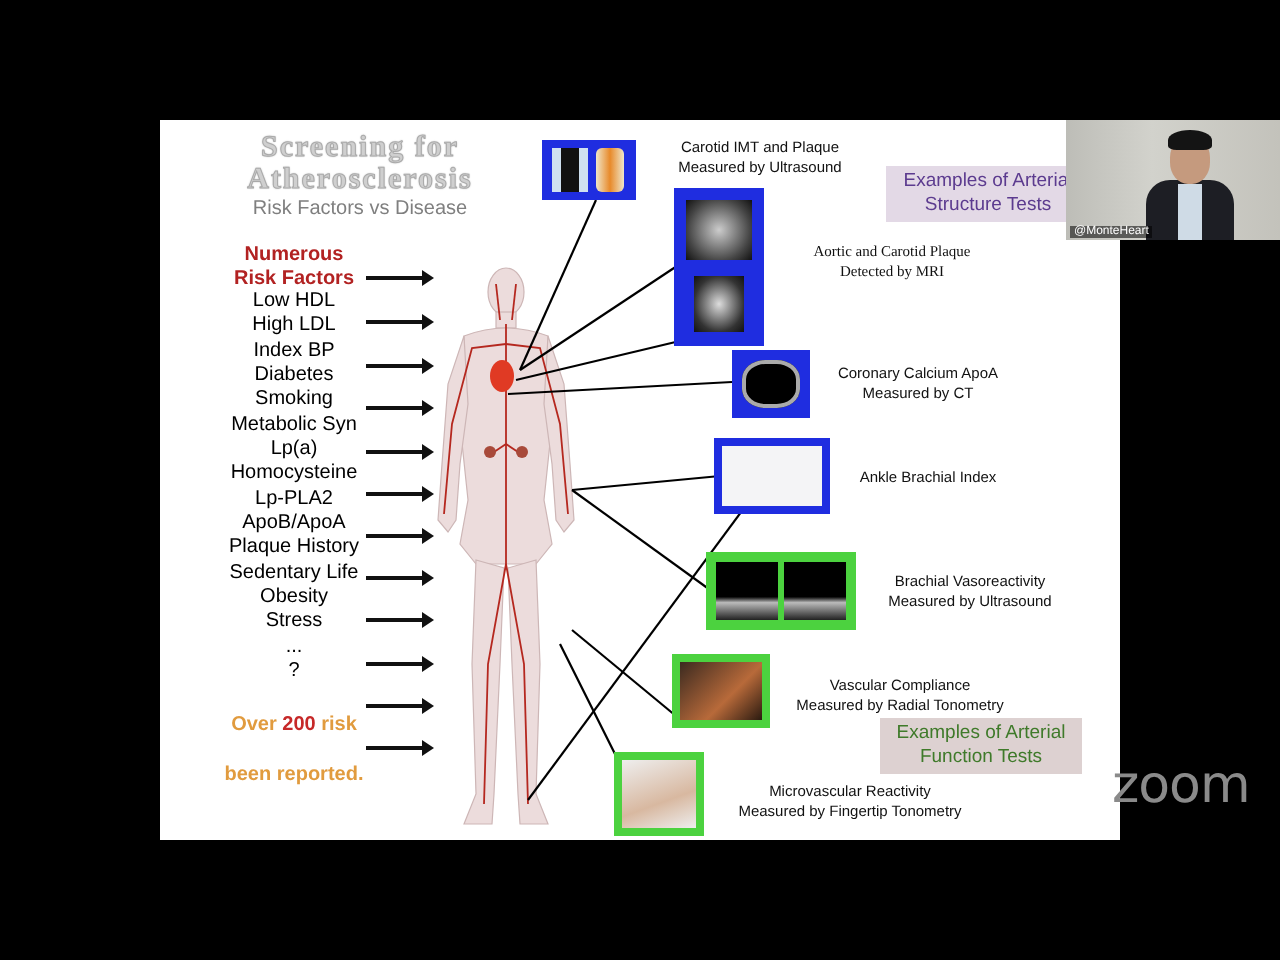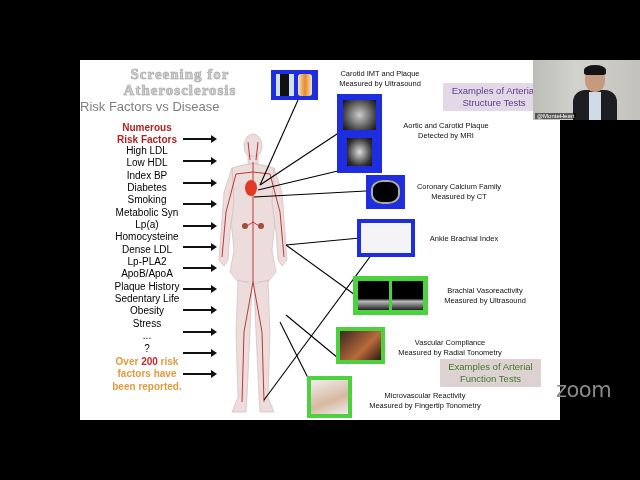--- a/index.html
+++ b/index.html
@@ -1,75 +1,73 @@
 <!DOCTYPE html>
 <html><head>
 <meta charset="utf-8">
 <style>
   html, body { margin:0; padding:0; }
   body { width:640px; height:480px; background:#000; position:relative; overflow:hidden; font-family:"Liberation Sans", sans-serif; }
   .slide { position:absolute; left:80px; top:60px; width:480px; height:360px; background:#fff; overflow:hidden; }
   .abs { position:absolute; }
   .title1 { position:absolute; left:0; top:6px; width:200px; text-align:center; font-family:Liberation Serif, serif; font-weight:bold; font-size:15px; line-height:16px; color:#cfcfcf; letter-spacing:1px; text-shadow:0 0 1px #999; -webkit-text-stroke:0.5px #aaa; }
-  .title2 { position:absolute; left:0; top:39px; width:200px; font-size:13px; color:#7f7f7f; }
+  .title2 { position:absolute; left:0; top:39px; width:200px; text-align:center; font-size:10px; color:#7f7f7f; }
   .risk-list { position:absolute; left:12px; top:62px; width:110px; text-align:center; font-size:10px; color:#000; }
   .risk-list .hdr { color:#b22222; font-weight:bold; line-height:11.5px; }
   .risk-list .item { line-height:12.35px; }
-  .risk-list .foot { color:#e19b3e; font-weight:bold; line-height:11.5px; margin-top:1px; }
+  .risk-list .foot { color:#e19b3e; font-weight:bold; line-height:11.5px; margin-top:14px; }
   .risk-list .foot .hl { color:#c62828; }
   .arrow { position:absolute; left:103px; width:30px; height:2px; background:#111; }
   .arrow::after { content:""; position:absolute; right:-4px; top:-3px; border-left:6px solid #111; border-top:4px solid transparent; border-bottom:4px solid transparent; }
   .body-fig { position:absolute; left:136px; top:72px; width:74px; height:285px; }
   .imgbox { position:absolute; box-sizing:border-box; }
   .imgbox.blue { background:#1f2de0; }
   .imgbox.green { background:#4cd23f; }
   .lbl { position:absolute; font-size:7.5px; line-height:10px; text-align:center; color:#111; }
   .callout { position:absolute; text-align:center; font-size:9.5px; line-height:12px; padding:2px 0; }
   .callout.purple { background:#e3d9e6; color:#5c3b8f; }
   .callout.green { background:#ddd1d1; color:#3f7a2a; }
   .video { position:absolute; left:533px; top:60px; width:107px; height:60px; background:#c9c9c4; overflow:hidden; }
   .video .name { position:absolute; left:2px; bottom:1px; font-size:6px; color:#fff; background:rgba(0,0,0,0.55); padding:0 2px; }
-  .zoom-mark { position:absolute; left:556px; top:378px; font-size:21px; color:#8a8a8a; letter-spacing:-0.5px; font-family:"DejaVu Sans", sans-serif; }
+  .zoom-mark { position:absolute; left:556px; top:378px; font-size:26px; color:#8a8a8a; letter-spacing:-0.5px; font-family:"DejaVu Sans", sans-serif; }
   svg.lines { position:absolute; left:0; top:0; }
 </style>
 </head>
 <body>
 
 <div class="slide">
 
   <div class="title1">
     <div>Screening for</div>
     <div>Atherosclerosis</div>
   </div>
   <div class="title2">Risk Factors vs Disease</div>
 
   <div class="risk-list">
     <div class="hdr">Numerous</div>
     <div class="hdr">Risk Factors</div>
+    <div class="item">Low HDL</div>
     <div class="item">High LDL</div>
-    <div class="item">Low HDL</div>
     <div class="item">Index BP</div>
     <div class="item">Diabetes</div>
     <div class="item">Smoking</div>
     <div class="item">Metabolic Syn</div>
     <div class="item">Lp(a)</div>
     <div class="item">Homocysteine</div>
-    <div class="item">Dense LDL</div>
     <div class="item">Lp-PLA2</div>
     <div class="item">ApoB/ApoA</div>
     <div class="item">Plaque History</div>
     <div class="item">Sedentary Life</div>
     <div class="item">Obesity</div>
     <div class="item">Stress</div>
     <div class="item">...</div>
     <div class="item">?</div>
     <div class="foot">
       <span>Over </span><span class="hl">200</span><span> risk</span>
     </div>
-    <div class="foot">factors have</div>
     <div class="foot">been reported.</div>
   </div>
 
   <div class="arrow" style="top:78px"></div>
   <div class="arrow" style="top:100px"></div>
   <div class="arrow" style="top:122px"></div>
   <div class="arrow" style="top:143px"></div>
   <div class="arrow" style="top:165px"></div>
   <div class="arrow" style="top:186px"></div>
   <div class="arrow" style="top:207px"></div>
@@ -142,26 +140,26 @@
     <div class="abs" style="left:4px;top:4px;width:41px;height:29px;background:linear-gradient(135deg,#3b2a20,#b86a3a 60%,#2a1a10);"></div>
   </div>
   <div class="imgbox green" style="left:227px;top:316px;width:45px;height:42px;">
     <div class="abs" style="left:4px;top:4px;width:37px;height:34px;background:linear-gradient(160deg,#eee,#d8b8a0 60%,#eee);"></div>
   </div>
 
   <div class="lbl" style="left:240px;top:9px;width:120px;text-align:center;">
     <div>Carotid IMT and Plaque</div>
     <div>Measured by Ultrasound</div>
   </div>
-  <div class="lbl" style="left:306px;top:61px;width:120px;">
+  <div class="lbl" style="left:306px;top:61px;width:120px;font-family:Liberation Serif, serif;">
     <div>Aortic and Carotid Plaque</div>
     <div>Detected by MRI</div>
   </div>
   <div class="lbl" style="left:324px;top:122px;width:110px;">
-    <div>Coronary Calcium Family</div>
+    <div>Coronary Calcium ApoA</div>
     <div>Measured by CT</div>
   </div>
   <div class="lbl" style="left:334px;top:174px;width:100px;">
     <div>Ankle Brachial Index</div>
   </div>
   <div class="lbl" style="left:350px;top:226px;width:110px;">
     <div>Brachial Vasoreactivity</div>
     <div>Measured by Ultrasound</div>
   </div>
   <div class="lbl" style="left:305px;top:278px;width:130px;">

